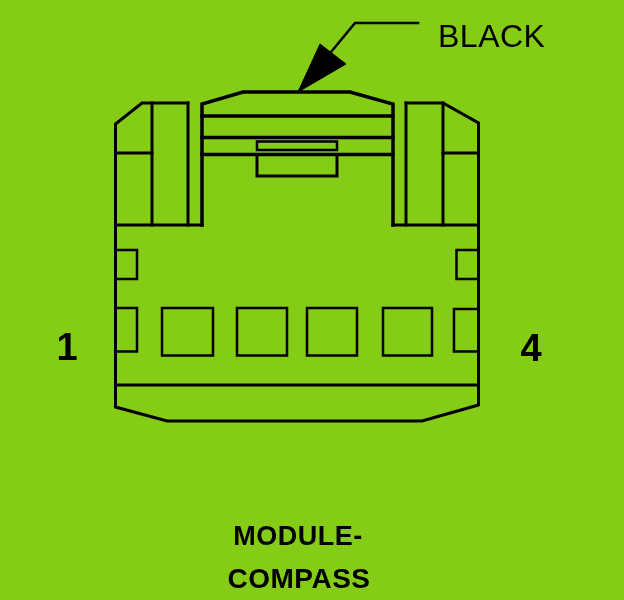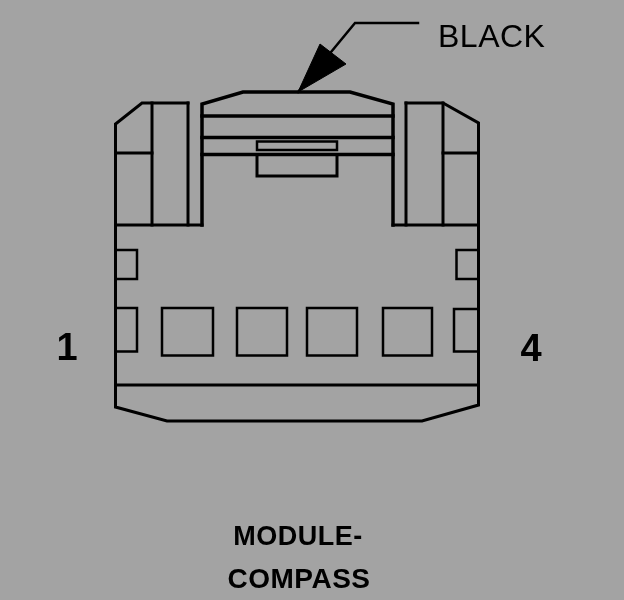--- a/index.html
+++ b/index.html
@@ -4,21 +4,21 @@
 <style>
   html, body {
     margin: 0;
     padding: 0;
     background: #ffffff;
   }
   .canvas {
     position: relative;
     width: 624px;
     height: 600px;
-    background: #a3a3a3;
+    background: #84cc16;
     overflow: hidden;
   }
   svg.drawing {
     display: block;
     width: 624px;
     height: 600px;
   }
   .outline {
     fill: none;
     stroke: currentColor;

